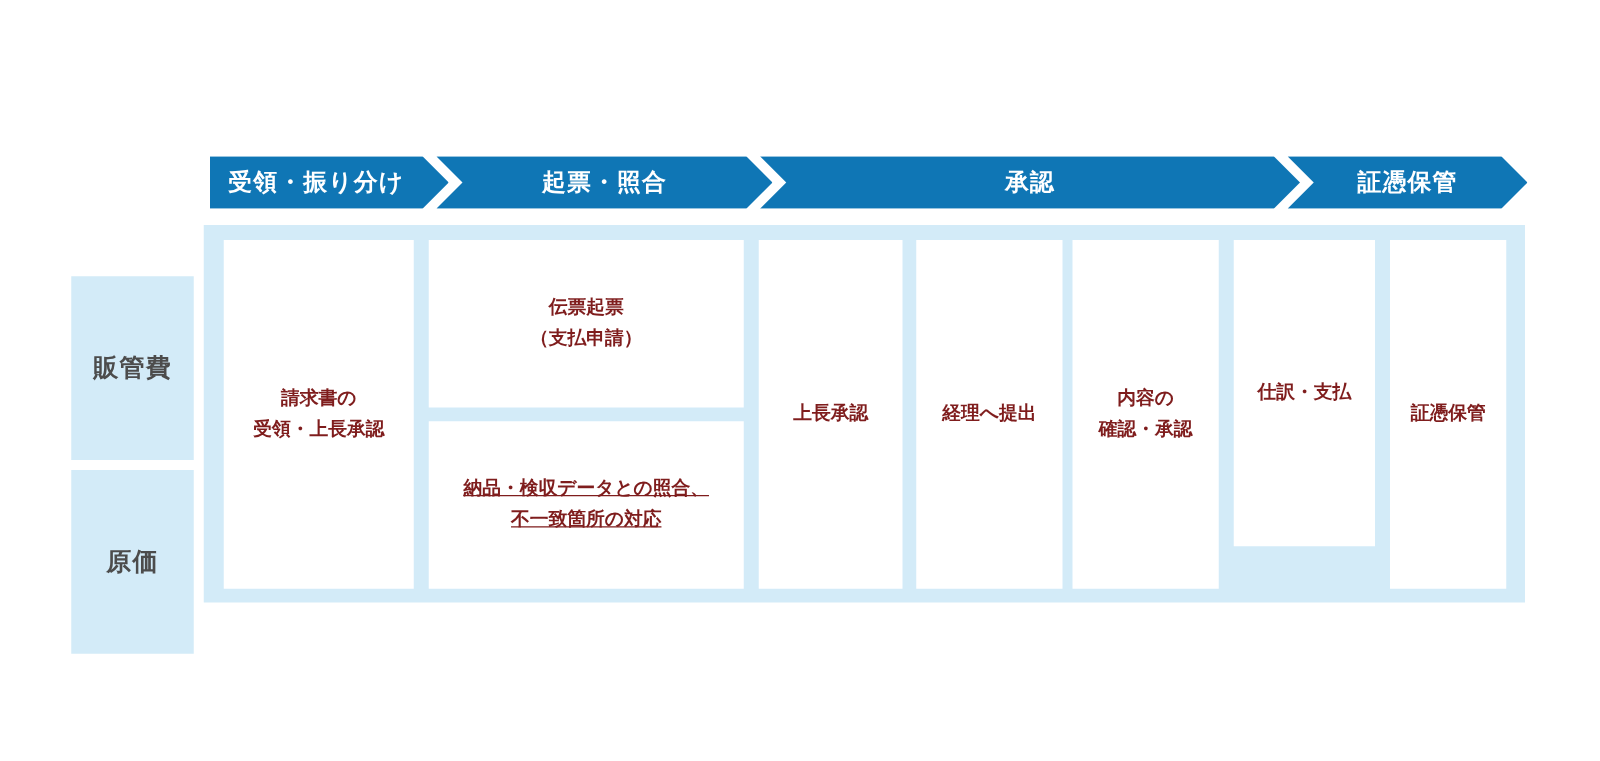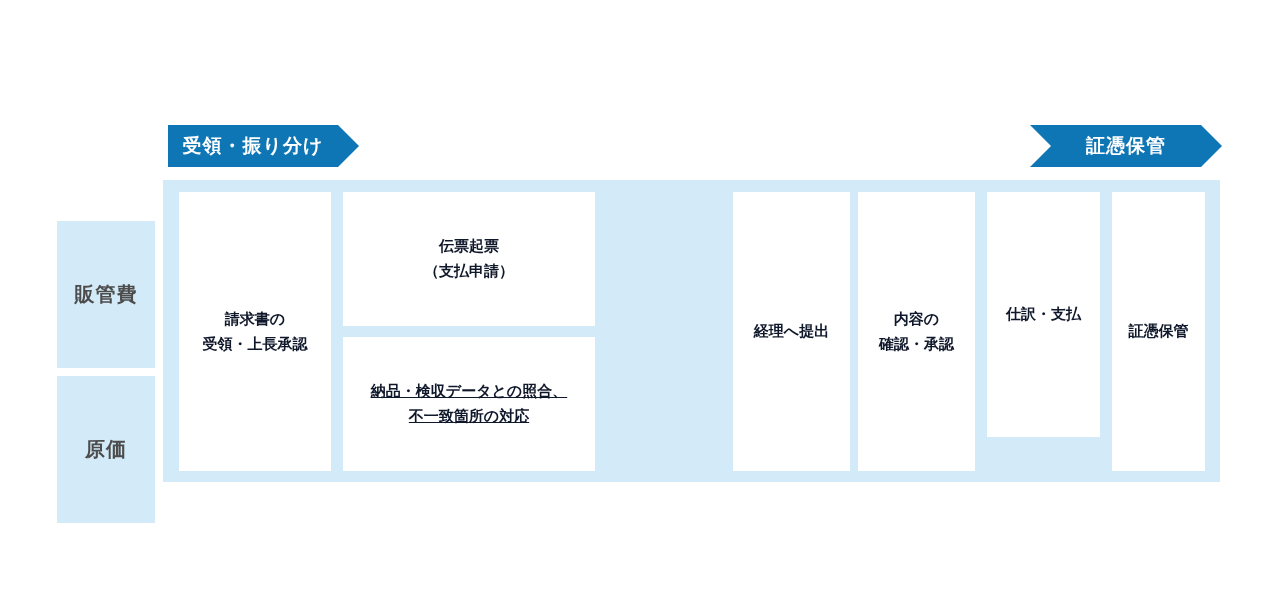--- a/index.html
+++ b/index.html
@@ -71,21 +71,21 @@
     justify-content: center;
     margin-top: 41px;
   }
   #rowlabel-0 { top: 180px; height: 147px; }
   #rowlabel-1 { top: 335px; height: 147px; }
 
   
   .step {
     position: absolute;
     background: #ffffff;
-    color: #0f172a;
+    color: #7f1d1d;
     font-size: 15px;
     font-weight: bold;
     line-height: 1.65;
     text-align: center;
     white-space: pre-line;
     display: flex;
     align-items: center;
     justify-content: center;
     box-sizing: border-box;
   }
@@ -99,20 +99,26 @@
   #step-7 { left: 1112px; top: 192px; width: 93px;  height: 279px; }
 </style>
 </head>
 <body>
 
 <div class="canvas">
 
   <div class="phase phase-first" id="phase-0">
     <span>受領・振り分け</span>
   </div>
+  <div class="phase phase-mid" id="phase-1">
+    <span>起票・照合</span>
+  </div>
+  <div class="phase phase-mid" id="phase-2">
+    <span>承認</span>
+  </div>
   <div class="phase phase-mid" id="phase-3">
     <span>証憑保管</span>
   </div>
 
   <div class="band"></div>
 
   <div class="row-label" id="rowlabel-0">
     <span>販管費</span>
   </div>
   <div class="row-label" id="rowlabel-1">
@@ -124,20 +130,23 @@
 受領・上長承認</span>
   </div>
   <div class="step" id="step-1">
     <span>伝票起票
 （支払申請）</span>
   </div>
   <div class="step" id="step-2">
     <span>納品・検収データとの照合、
 不一致箇所の対応</span>
   </div>
+  <div class="step" id="step-3">
+    <span>上長承認</span>
+  </div>
   <div class="step" id="step-4">
     <span>経理へ提出</span>
   </div>
   <div class="step" id="step-5">
     <span>内容の
 確認・承認</span>
   </div>
   <div class="step" id="step-6">
     <span>仕訳・支払</span>
   </div>

